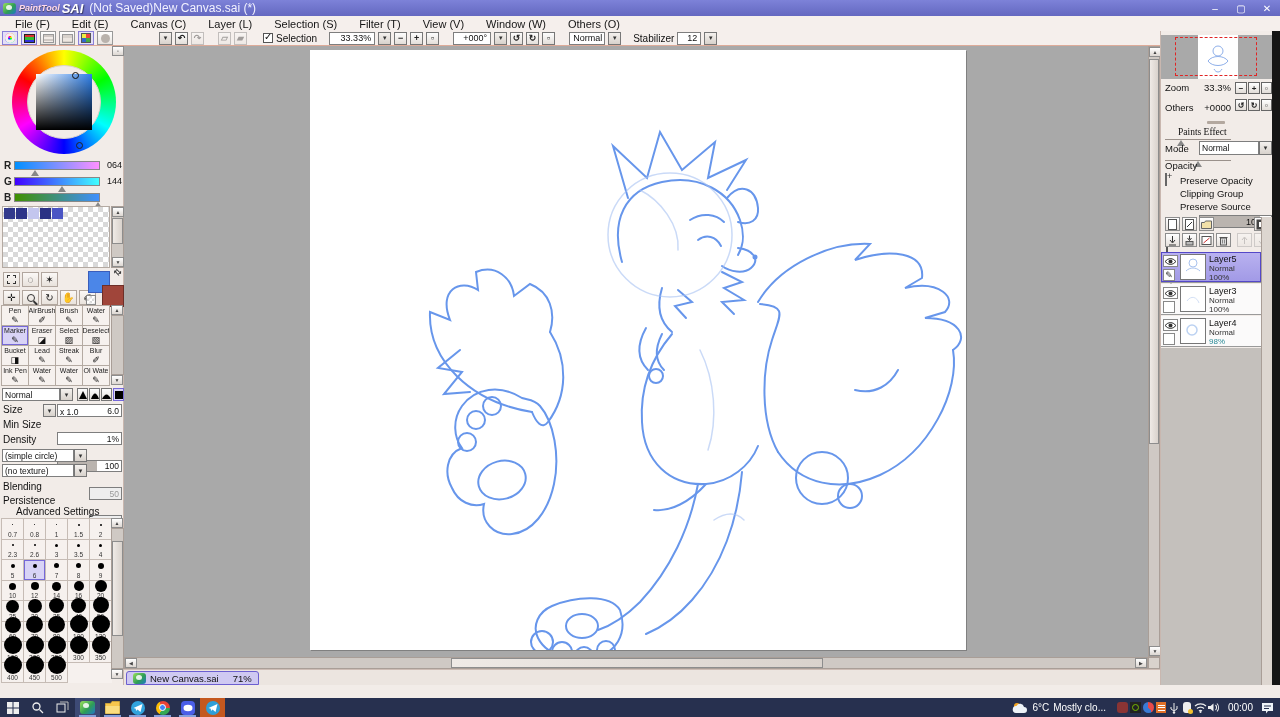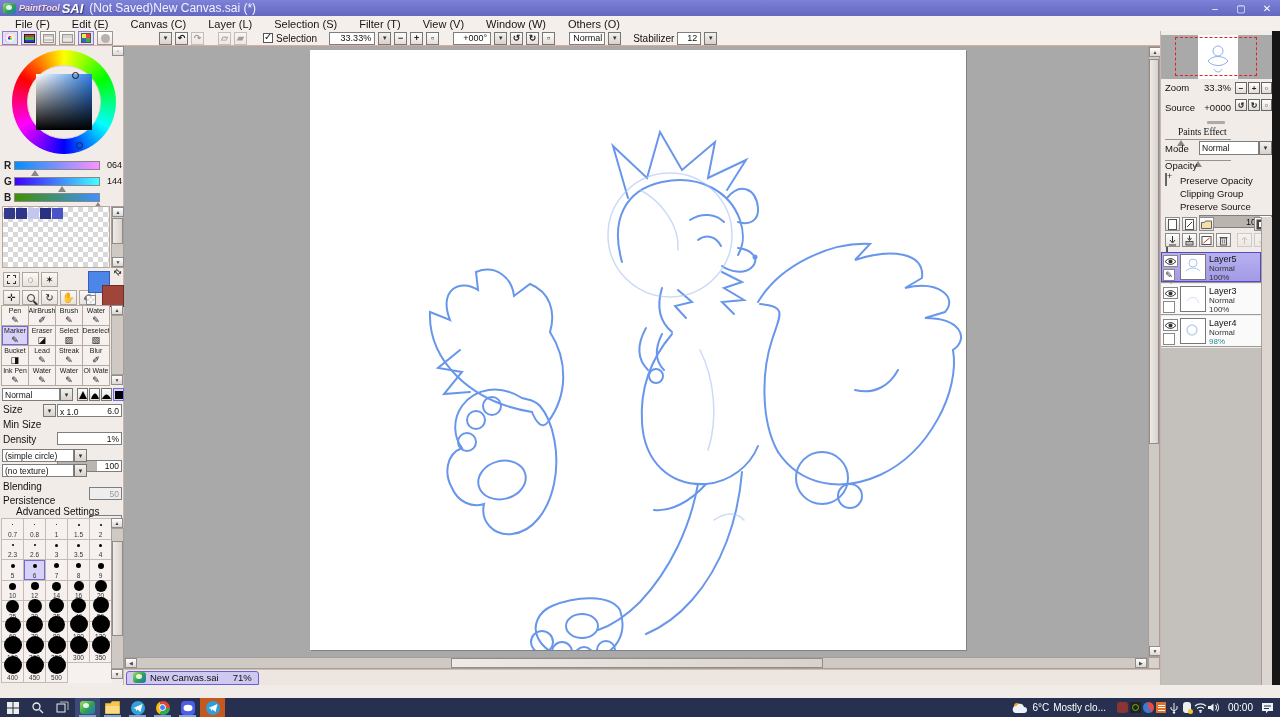--- a/index.html
+++ b/index.html
@@ -66,21 +66,21 @@
 .bcell .dot{background:#000;border-radius:50%;}
 .bcell .bnum{font-size:6.5px;color:#333;line-height:7px;}
 .bcell.sel{background:#d8d3f6;box-shadow:inset 0 0 0 1px #7568d8;}
 
 .cz{left:124px;top:46px;width:1036px;height:639px;}
 .workspace{left:0;top:0;width:1024px;height:611px;background:#a9a9a9;overflow:hidden;}
 .page{background:#fff;box-shadow:1px 1px 0 #808080;}
 .scroll-v{left:1024px;top:0;width:12px;height:611px;background:#cfc9c4;border:1px solid #a99e97;}
 .scroll-h{left:0;top:611px;width:1024px;height:12px;background:#cfc9c4;border:1px solid #a99e97;}
 .corner{left:1024px;top:611px;width:12px;height:12px;background:#d9d2cc;border:1px solid #a99e97;}
-.tabbar{left:0;top:623px;width:1036px;height:16px;background:#ece5e0;border-top:1px solid #cdbcb4;display:flex;align-items:center;}
+.tabbar{left:0;top:623px;width:1036px;height:16px;background:#ece5e0;border-top:1px solid #cdbcb4;display:flex;align-items:flex-end;}
 .doctab{margin-left:2px;height:14px;display:flex;align-items:center;gap:4px;background:#cfc9f2;border:1px solid #6c5fd0;border-radius:3px 3px 0 0;padding:0 6px;font-size:9.5px;color:#111;}
 
 .navbox{background:#a9a9a9;position:relative;overflow:hidden;}
 .navpage{position:absolute;background:#fff;}
 .navview{position:absolute;border:1px dashed #e02424;}
 .minilab{font-size:9.5px;color:#111;}
 .minival{font-size:9.5px;color:#111;}
 .track{height:1px;background:#9a918b;position:relative;}
 .mbtn{width:12px;height:12px;border:1px solid #666;background:linear-gradient(#fefefe,#e2ddd8);display:flex;align-items:center;justify-content:center;font-size:8px;font-weight:bold;color:#222;}
 .lbtn{width:15px;height:14px;border:1px solid #8d8d8d;background:linear-gradient(#fff,#e6e1dc);display:flex;align-items:center;justify-content:center;}
@@ -708,21 +708,21 @@
       <div class="navview" style="left:14px;top:2px;width:82px;height:39px;"></div>
     </div>
     <span class="abs minilab" style="left:4px;top:51px;">Zoom</span>
     <span class="abs minival" style="left:40px;top:51px;width:30px;text-align:right;">33.3%</span>
     <div class="abs track" style="left:4px;top:64px;width:66px;">
         <span class="slider-tri" style="position:absolute;left:12px;top:1px;"></span>
       </div>
     <div class="abs mbtn" style="left:74px;top:51px;">−</div>
     <div class="abs mbtn" style="left:87px;top:51px;">+</div>
     <div class="abs mbtn" style="left:100px;top:51px;width:11px;">▫</div>
-    <span class="abs minilab" style="left:4px;top:71px;">Source</span>
+    <span class="abs minilab" style="left:4px;top:71px;">Others</span>
     <span class="abs minival" style="left:40px;top:71px;width:30px;text-align:right;">+0000</span>
     <div class="abs track" style="left:4px;top:84px;width:66px;">
         <span class="slider-tri" style="position:absolute;left:29px;top:1px;"></span>
       </div>
     <div class="abs mbtn" style="left:74px;top:68px;">↺</div>
     <div class="abs mbtn" style="left:87px;top:68px;">↻</div>
     <div class="abs mbtn" style="left:100px;top:68px;width:11px;">▫</div>
     <div class="abs" style="left:46px;top:90px;width:18px;height:3px;background:#b3a89f;border-radius:1px;"></div>
     <span class="abs plusbox" style="left:4px;top:97px;"></span>
     <span class="abs minilab" style="left:17px;top:96px;font-family:Liberation Serif, serif;">Paints Effect</span>

